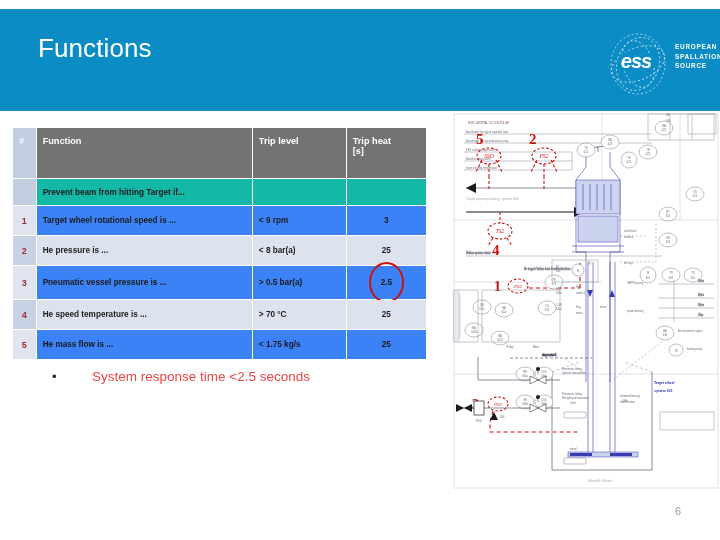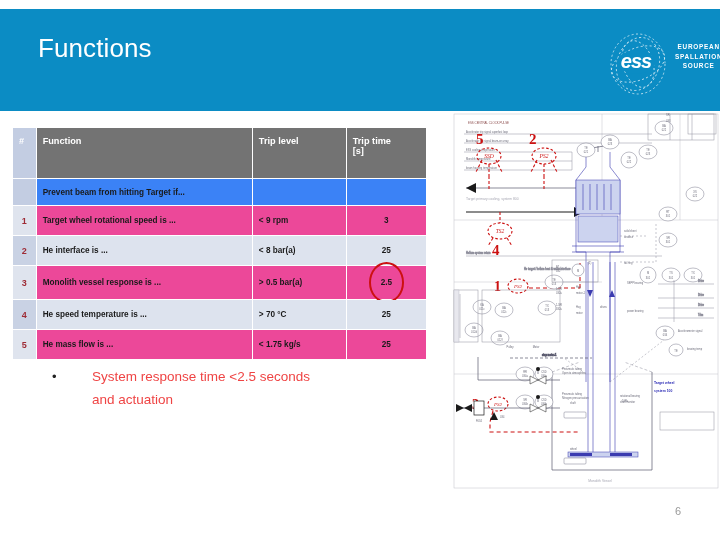--- a/index.html
+++ b/index.html
@@ -16,21 +16,21 @@
     background:#0b8cc4;
   }
   .title-block{
     position:absolute;left:38px;top:22px;width:520px;
     color:#ffffff;font-size:26px;line-height:35px;font-weight:300;
     letter-spacing:0.1px;
   }
   .title-line{display:block;white-space:nowrap;}
 
   
-  .logo-wrap{position:absolute;left:605px;top:18px;width:110px;height:78px;text-align:center;}
+  .logo-wrap{position:absolute;left:605px;top:18px;width:110px;height:78px;}
   .logo-mark{position:absolute;left:0;top:4px;width:66px;height:66px;}
   .logo-text{
     position:absolute;left:70px;top:15px;color:#ffffff;
     font-size:6.4px;line-height:9.6px;letter-spacing:0.75px;font-weight:600;
   }
   .logo-text span{display:block;}
 
   
   .fn-table{
     position:absolute;left:12px;top:127px;width:415px;
@@ -49,22 +49,22 @@
   .col-num{width:20px;}
   .col-fn{width:190px;}
   .col-lvl{width:82px;}
   .col-time{width:70px;}
 
   .fn-table td.c-num{
     text-align:center;color:#9e2b35;font-size:9px;font-weight:bold;
   }
   .fn-table td.c-time{text-align:center;position:relative;}
   .fn-table tr.r-odd td{background:#dde3ee;height:29px;}
-  .fn-table tr.r-even td{background:#ec4899;height:29px;}
-  .fn-table tr.r-head2 td{background:#3b82f6;height:26px;}
+  .fn-table tr.r-even td{background:#3b82f6;height:29px;}
+  .fn-table tr.r-head2 td{background:#14b8a6;height:26px;}
   .fn-table tr.r-head2 td.c-num{background:#c3cde2;}
   .fn-table tr.r-odd td.c-num{background:#c9d2e4;}
   .fn-table tr.r-even td.c-num{background:#dfe4ee;}
   .time-circled{position:relative;display:inline-block;padding:12px 9px;}
   .time-circled::after{
     content:"";position:absolute;left:-3px;top:-4px;right:-3px;bottom:-4px;
     border:2.2px solid #cc1111;border-radius:50%;
   }
 
   
@@ -138,21 +138,21 @@
         <col class="col-fn">
         <col class="col-lvl">
         <col class="col-time">
     </colgroup>
     <thead>
       <tr>
         <th class="c-num">#</th>
         <th>Function</th>
         <th>Trip level</th>
         <th>
-          <span>Trip time</span><br>
+          <span>Trip heat</span><br>
           <span>[s]</span>
         </th>
       </tr>
     </thead>
     <tbody>
       <tr class="r-head2">
         <td class="c-num"></td>
         <td>Prevent beam from hitting Target if...</td>
         <td></td>
         <td class="c-time"></td>
@@ -160,28 +160,28 @@
 
       <tr class="r-even">
         <td class="c-num">1</td>
         <td>Target wheel rotational speed is ...</td>
         <td>&lt; 9 rpm</td>
         <td class="c-time">3</td>
       </tr>
 
       <tr class="r-odd">
         <td class="c-num">2</td>
-        <td>He interface is ...</td>
+        <td>He pressure is ...</td>
         <td>&lt; 8 bar(a)</td>
         <td class="c-time">25</td>
       </tr>
 
       <tr class="r-even">
         <td class="c-num">3</td>
-        <td>Monolith vessel response is ...</td>
+        <td>Pneumatic vessel pressure is ...</td>
         <td>&gt; 0.5 bar(a)</td>
         <td class="c-time">
           <span class="time-circled">2.5</span>
         </td>
       </tr>
 
       <tr class="r-odd">
         <td class="c-num">4</td>
         <td>He speed temperature is ...</td>
         <td>&gt; 70 °C</td>
@@ -194,21 +194,20 @@
         <td>&lt; 1.75 kg/s</td>
         <td class="c-time">25</td>
       </tr>
     </tbody>
   </table>
 
   <div class="bullet-row">
     <div class="bullet-dot">•</div>
     <div class="bullet-text">
       <span>System response time &lt;2.5 seconds</span>
-      <span>and actuation</span>
     </div>
   </div>
 
   <div class="page-num">6</div>
 
   <div class="diagram">
     <svg width="268" height="378" viewBox="0 0 268 378">
 
       <g class="dg-line" opacity="0.55">
         <rect x="2" y="2" width="264" height="374"></rect>

